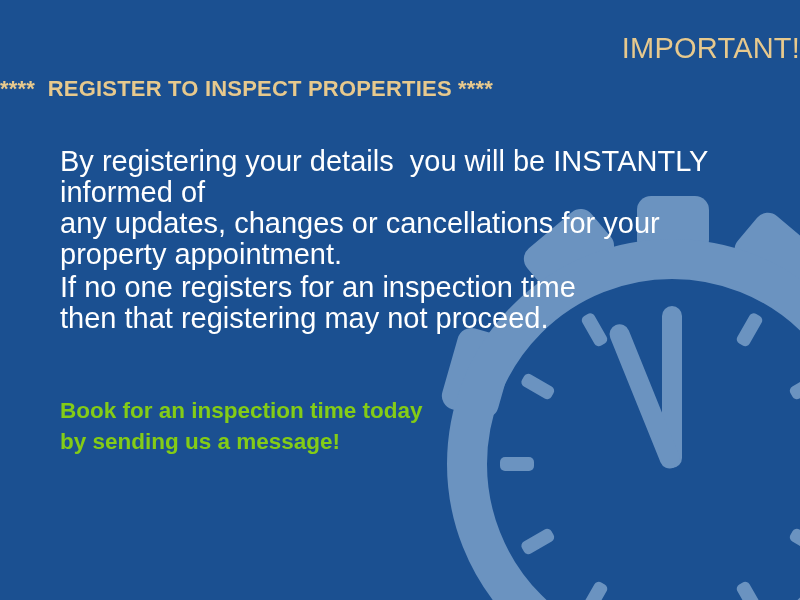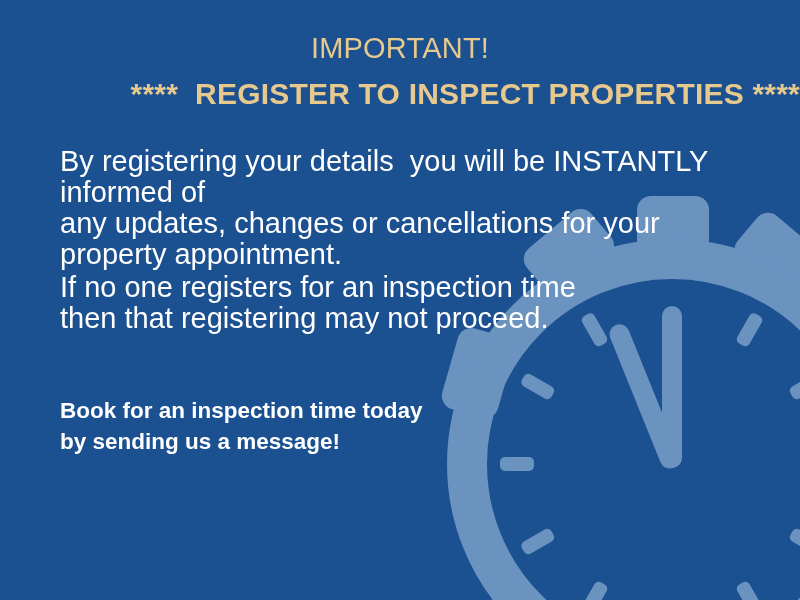--- a/index.html
+++ b/index.html
@@ -37,35 +37,35 @@
     top: 0;
     width: 800px;
     height: 600px;
   }
 
   .headline-1 {
     position: absolute;
     left: 0;
     top: 33px;
     width: 800px;
-    text-align: center;
+    text-align: right;
     color: #e7c98d;
     font-size: 29px;
     font-weight: normal;
     letter-spacing: 0.2px;
     line-height: 1.1;
   }
   .headline-2 {
     position: absolute;
     left: 0;
     top: 77px;
     width: 800px;
-    text-align: right;
+    text-align: left;
     color: #e7c98d;
-    font-size: 30px;
+    font-size: 22px;
     font-weight: bold;
     letter-spacing: 0.2px;
     line-height: 1.1;
     white-space: pre;
   }
 
   .body-block {
     position: absolute;
     left: 60px;
     color: #ffffff;
@@ -74,21 +74,21 @@
     white-space: pre-wrap;
   }
   #para-1 { top: 146px; }
   #para-2 { top: 272px; }
   #cta-lead { top: 364px; }
 
   .cta-gold {
     position: absolute;
     left: 60px;
     top: 395px;
-    color: #ffffff;
+    color: #84cc16;
     font-size: 22.5px;
     font-weight: bold;
     line-height: 31px;
     white-space: pre-wrap;
   }
 </style>
 </head>
 <body>
 
 <div id="slide">

